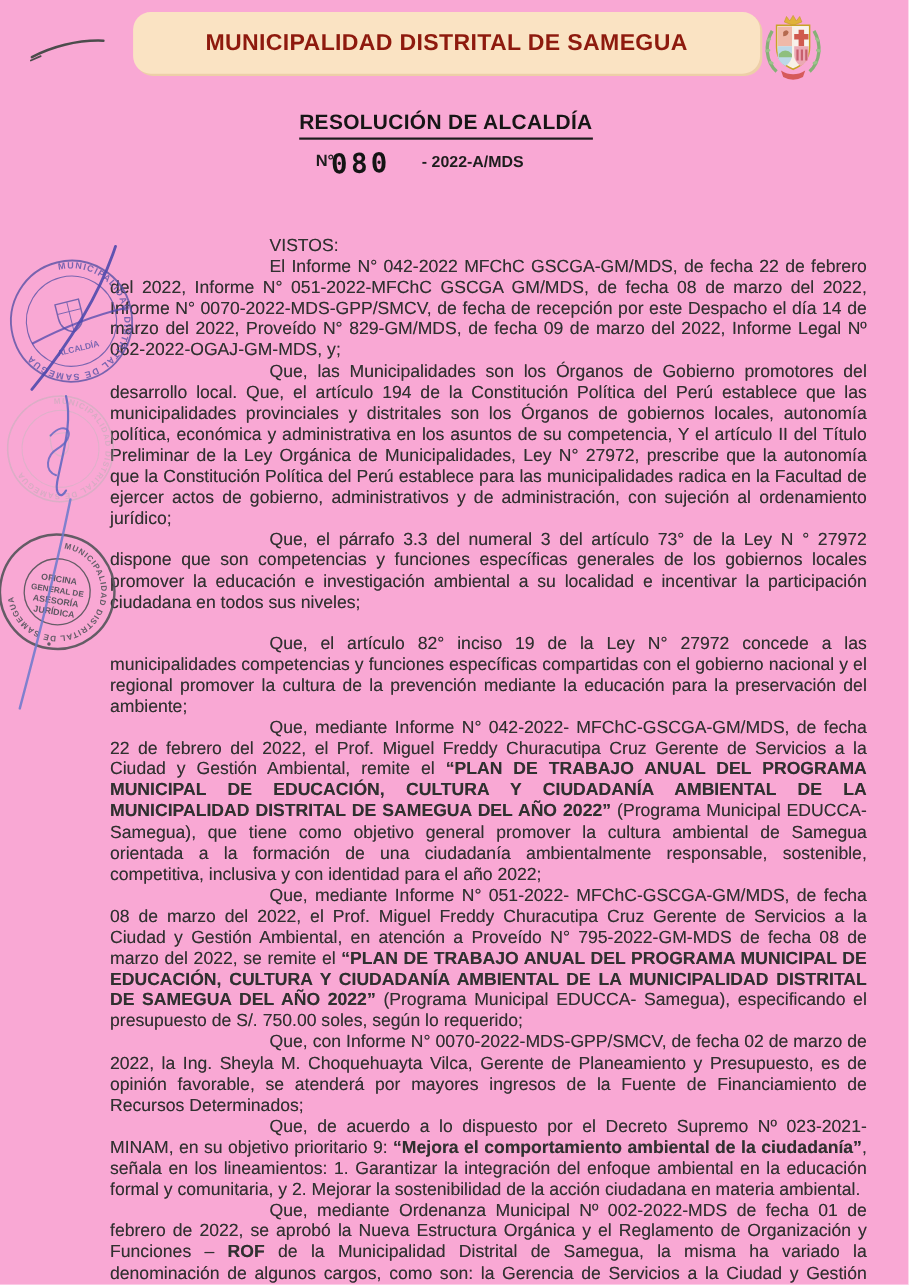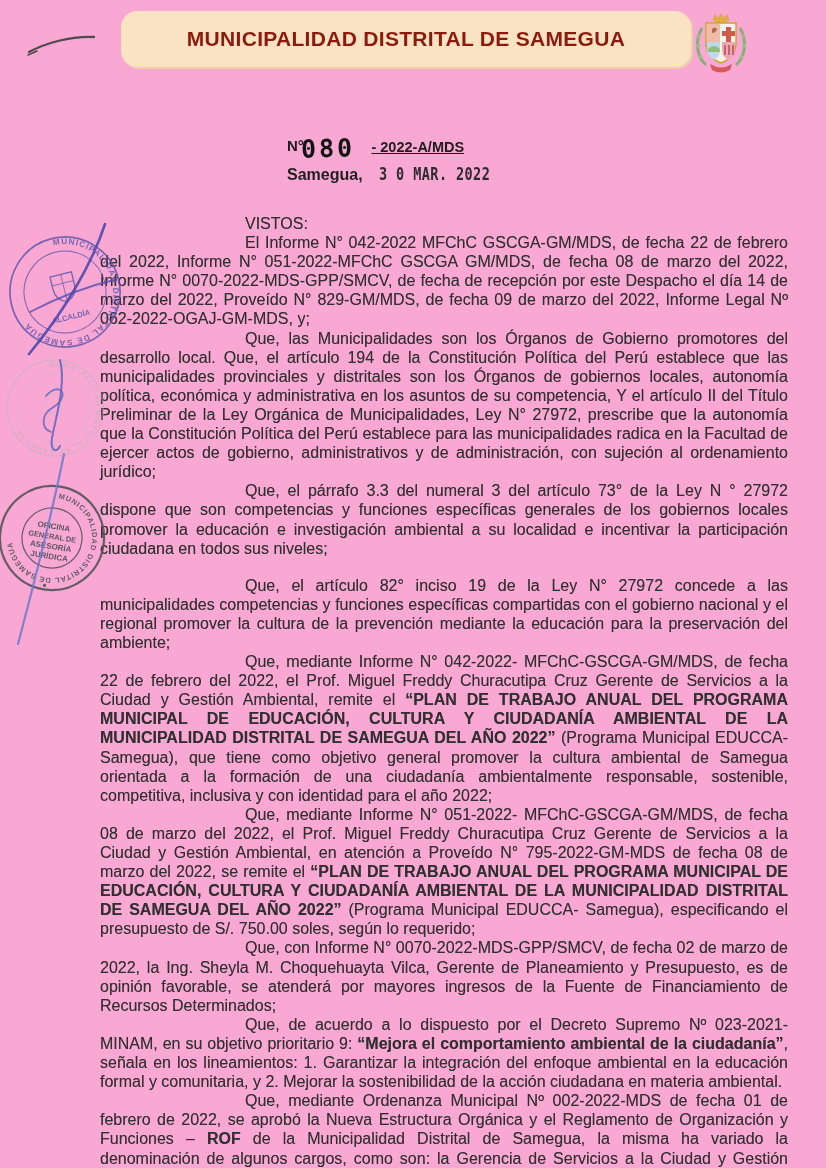--- a/index.html
+++ b/index.html
@@ -25,21 +25,21 @@
     font-size:19px; font-weight:bold; color:#161616;
     border-bottom:2px solid #1c1c1c; padding-bottom:2px; letter-spacing:.3px;
   }
   .number-line { position:absolute; left:287px; top:134px; white-space:nowrap; }
   .n-prefix { font-size:15px; font-weight:bold; color:#1d1d1d; vertical-align:6px; }
   .n-stamp {
     display:inline-block; font-family:"DejaVu Sans Mono", monospace; font-weight:bold;
     font-size:25px; letter-spacing:3px; color:#141414; margin-left:-3px;
     transform:rotate(-1.5deg);
   }
-  .n-rest { font-size:14.5px; font-weight:bold; color:#1d1d1d; margin-left:12px; vertical-align:5px;text-decoration:underline; }
+  .n-rest { font-size:14.5px; font-weight:bold; color:#1d1d1d; margin-left:24px; vertical-align:5px; }
   .place-line { position:absolute; left:287px; top:165px; white-space:nowrap; }
   .place { font-size:16px; font-weight:bold; color:#1f1f1f; }
   .date-stamp {
     display:inline-block; margin-left:16px; font-family:"DejaVu Sans Mono", monospace;
     font-weight:bold; font-size:16.5px; letter-spacing:.5px; color:#2c2c2c;
     transform:scaleX(.82) scaleY(1.08); transform-origin:left center;
   }
 
   
   .body-text {
@@ -84,29 +84,27 @@
     <path d="M47 16 C 54 28 53 44 43 53" stroke="#86b077" stroke-width="3" fill="none"></path>
     <ellipse cx="6" cy="24" rx="2.4" ry="1.4" fill="#9cc28b" transform="rotate(-40 6 24)"></ellipse>
     <ellipse cx="5" cy="34" rx="2.4" ry="1.4" fill="#9cc28b" transform="rotate(-15 5 34)"></ellipse>
     <ellipse cx="8" cy="45" rx="2.4" ry="1.4" fill="#9cc28b" transform="rotate(20 8 45)"></ellipse>
     <ellipse cx="50" cy="24" rx="2.4" ry="1.4" fill="#9cc28b" transform="rotate(40 50 24)"></ellipse>
     <ellipse cx="51" cy="34" rx="2.4" ry="1.4" fill="#9cc28b" transform="rotate(15 51 34)"></ellipse>
     <ellipse cx="48" cy="45" rx="2.4" ry="1.4" fill="#9cc28b" transform="rotate(-20 48 45)"></ellipse>
     <path d="M17 52 q11 7 22 0 l-2 6 q-9 5 -18 0 z" fill="#d65a5a"></path>
   </svg>
 
+  <div class="doc-title">RESOLUCIÓN DE ALCALDÍA</div>
 
   <div class="number-line">
     <span class="n-prefix">N°</span><span class="n-stamp">080</span>
     <span class="n-rest">- 2022-A/MDS</span>
   </div>
 
-  <div class="place-line">
-    <span class="place">Samegua,</span><span class="date-stamp">3 0 MAR. 2022</span>
-  </div>
 
   <div class="body-text">
       <p class="para"><span>VISTOS:</span></p>
       <p class="para"><span>El Informe N° 042-2022 MFChC GSCGA-GM/MDS, de fecha 22 de febrero del 2022, Informe N° 051-2022-MFChC GSCGA GM/MDS, de fecha 08 de marzo del 2022, Informe N° 0070-2022-MDS-GPP/SMCV, de fecha de recepción por este Despacho el día 14 de marzo del 2022, Proveído N° 829-GM/MDS, de fecha 09 de marzo del 2022, Informe Legal Nº 062-2022-OGAJ-GM-MDS, y;</span></p>
       <p class="para"><span>Que, las Municipalidades son los Órganos de Gobierno promotores del desarrollo local. Que, el artículo 194 de la Constitución Política del Perú establece que las municipalidades provinciales y distritales son los Órganos de gobiernos locales, autonomía política, económica y administrativa en los asuntos de su competencia, Y el artículo II del Título Preliminar de la Ley Orgánica de Municipalidades, Ley N° 27972, prescribe que la autonomía que la Constitución Política del Perú establece para las municipalidades radica en la Facultad de ejercer actos de gobierno, administrativos y de administración, con sujeción al ordenamiento jurídico;</span></p>
       <p class="para"><span>Que, el párrafo 3.3 del numeral 3 del artículo 73° de la Ley N ° 27972 dispone que son competencias y funciones específicas generales de los gobiernos locales promover la educación e investigación ambiental a su localidad e incentivar la participación ciudadana en todos sus niveles;</span></p>
       <p class="para gap"><span>Que, el artículo 82° inciso 19 de la Ley N° 27972 concede a las municipalidades competencias y funciones específicas compartidas con el gobierno nacional y el regional promover la cultura de la prevención mediante la educación para la preservación del ambiente;</span></p>
       <p class="para"><span>Que, mediante Informe N° 042-2022- MFChC-GSCGA-GM/MDS, de fecha 22 de febrero del 2022, el Prof. Miguel Freddy Churacutipa Cruz Gerente de Servicios a la Ciudad y Gestión Ambiental, remite el </span><span class="b">“PLAN DE TRABAJO ANUAL DEL PROGRAMA MUNICIPAL DE EDUCACIÓN, CULTURA Y CIUDADANÍA AMBIENTAL DE LA MUNICIPALIDAD DISTRITAL DE SAMEGUA DEL AÑO 2022”</span><span> (Programa Municipal EDUCCA- Samegua), que tiene como objetivo general promover la cultura ambiental de Samegua orientada a la formación de una ciudadanía ambientalmente responsable, sostenible, competitiva, inclusiva y con identidad para el año 2022;</span></p>
       <p class="para"><span>Que, mediante Informe N° 051-2022- MFChC-GSCGA-GM/MDS, de fecha 08 de marzo del 2022, el Prof. Miguel Freddy Churacutipa Cruz Gerente de Servicios a la Ciudad y Gestión Ambiental, en atención a Proveído N° 795-2022-GM-MDS de fecha 08 de marzo del 2022, se remite el </span><span class="b">“PLAN DE TRABAJO ANUAL DEL PROGRAMA MUNICIPAL DE EDUCACIÓN, CULTURA Y CIUDADANÍA AMBIENTAL DE LA MUNICIPALIDAD DISTRITAL DE SAMEGUA DEL AÑO 2022”</span><span> (Programa Municipal EDUCCA- Samegua), especificando el presupuesto de S/. 750.00 soles, según lo requerido;</span></p>
       <p class="para"><span>Que, con Informe N° 0070-2022-MDS-GPP/SMCV, de fecha 02 de marzo de 2022, la Ing. Sheyla M. Choquehuayta Vilca, Gerente de Planeamiento y Presupuesto, es de opinión favorable, se atenderá por mayores ingresos de la Fuente de Financiamiento de Recursos Determinados;</span></p>

